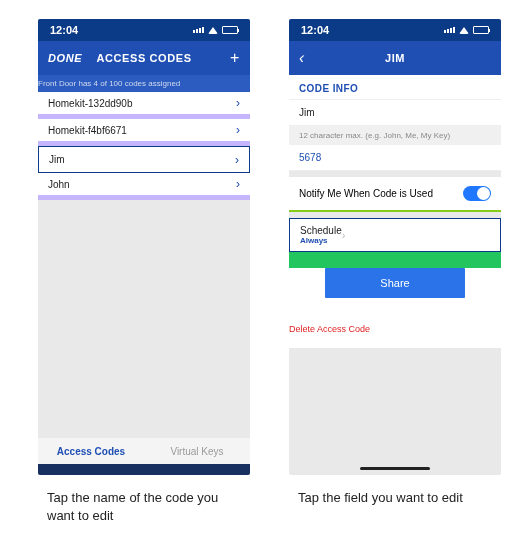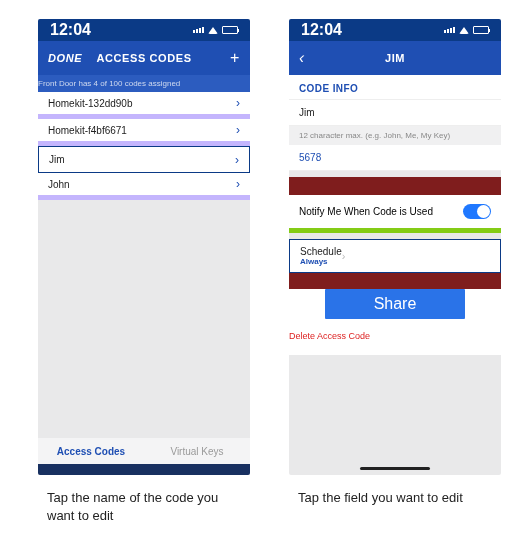--- a/index.html
+++ b/index.html
@@ -21,21 +21,21 @@
   .phone-left { left: 38px; top: 19px; }
   .phone-right { left: 289px; top: 19px; }
   .status-bar {
     background: #0b3a86;
     color: #fff;
     height: 22px;
     display: flex;
     align-items: center;
     justify-content: space-between;
     padding: 0 12px;
-    font-size: 16px;
+    font-size: 11px;
     font-weight: 600;
   }
   .status-icons { display: flex; align-items: center; gap: 4px; }
   .sig { display:flex; align-items:flex-end; gap:1px; }
   .sig span { width:2px; background:#fff; display:inline-block; }
   .sig span:nth-child(1){height:3px;} .sig span:nth-child(2){height:4px;}
   .sig span:nth-child(3){height:5px;} .sig span:nth-child(4){height:6px;}
   .wifi { width:0;height:0;border-left:5px solid transparent;border-right:5px solid transparent;border-bottom:7px solid #fff; border-radius:2px;}
   .bat { width:16px;height:8px;border:1px solid #fff; position:relative; border-radius:1px;}
   .bat::after{content:"";position:absolute;right:-2px;top:2px;width:1px;height:3px;background:#fff;}
@@ -87,32 +87,32 @@
   .tab.active { color:#1f4fb3; font-weight:600; }
   .bottombar{position:absolute;bottom:0;left:0;right:0;height:11px;background:#183060;}
   
   .section-title {
     color:#1f4fb3; font-size:10px; font-weight:700; letter-spacing:0.4px;
     padding:8px 10px 5px; background:#fff; border-bottom:1px solid #eee;
   }
   .field-row { background:#fff; padding:7px 10px; font-size:10px; color:#222; border-bottom:1px solid #eee; }
   .hint-row { background:#f0f0f1; padding:5px 10px; font-size:8px; color:#888; }
   .field-row.blue { color:#1f4fb3; }
-  .toggle-row { background:#fff; padding:9px 10px; font-size:10px; display:flex; align-items:center; justify-content:space-between; border-bottom:5px solid #84cc16;margin-top:18px; }
+  .toggle-row { background:#fff; padding:9px 10px; font-size:10px; display:flex; align-items:center; justify-content:space-between; border-bottom:2px solid #84cc16; }
   .toggle { width:28px;height:15px;background:#1f78ff;border-radius:10px;position:relative;}
   .toggle::after{content:"";position:absolute;right:1px;top:1px;width:13px;height:13px;background:#fff;border-radius:50%;}
   .sched-row { background:#fff; padding:6px 10px; border:1.5px solid #0b3a86; display:flex; justify-content:flex-start; align-items:center; }
   .sched-label{ font-size:10px; color:#222; }
   .sched-val{ font-size:8px; color:#1f4fb3;font-weight:bold; }
   .sched-chev{ color:#bbb; font-size:11px;}
-  .share-btn { background:#2a73e8; color:#fff; width:140px; height:30px; margin:16px auto 0; display:flex; align-items:center; justify-content:center; font-size:16px; border-radius:1px;}
+  .share-btn { background:#2a73e8; color:#fff; width:140px; height:30px; margin:16px auto 14px; display:flex; align-items:center; justify-content:center; font-size:11px; border-radius:1px;}
   .delete-link { color:#d22; font-size:9px; text-align:left; padding:12px 0 10px; background:#fff;}
   .gap2 {height:6px; background:#e9e9ea;}
   .homebar{position:absolute;bottom:5px;left:50%;transform:translateX(-50%);width:70px;height:3px;background:#222;border-radius:2px;}
-  .right-main{background:#7f1d1d;}
+  .right-main{background:#22c55e;}
   .caption { position:absolute; font-size:13px; color:#222; line-height:1.35; }
   .cap-left { left:47px; top:489px; width:200px;}
   .cap-right { left:298px; top:489px; width:210px;}
   .back-chev { font-size:16px; font-weight:300; }
 </style>
 </head>
 <body>
 
 <div class="phone phone-left">
   <div class="status-bar">

